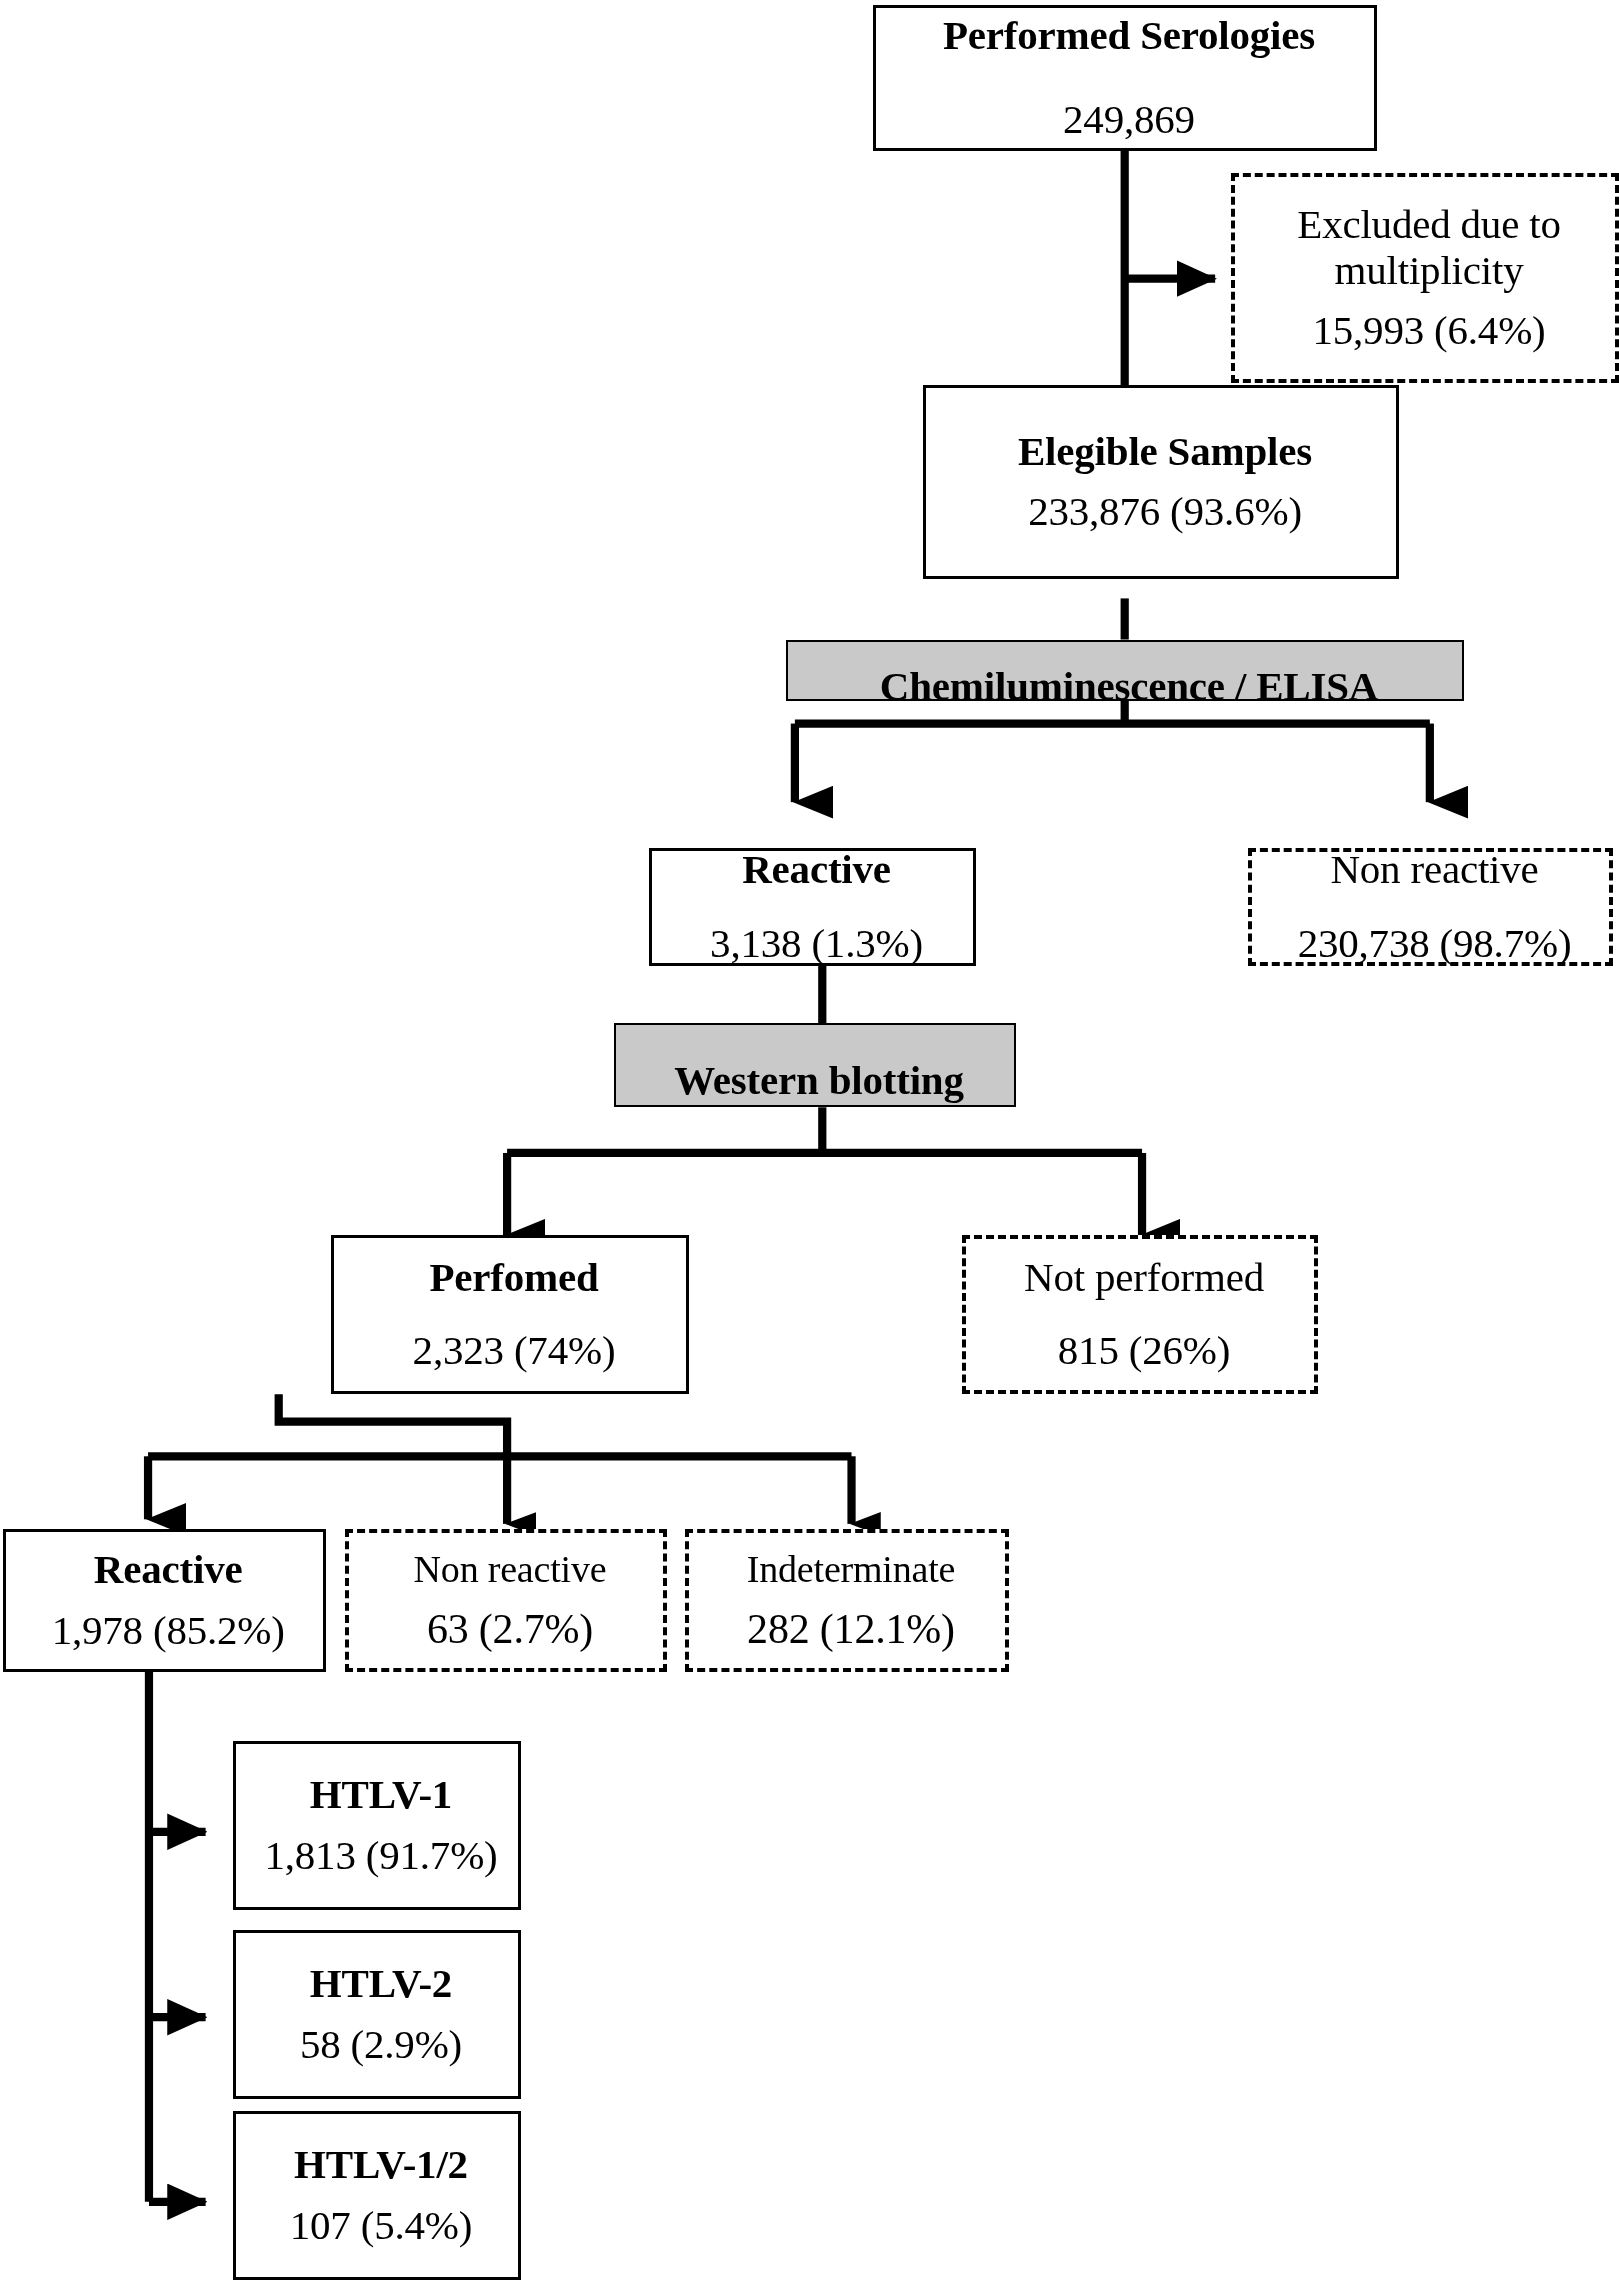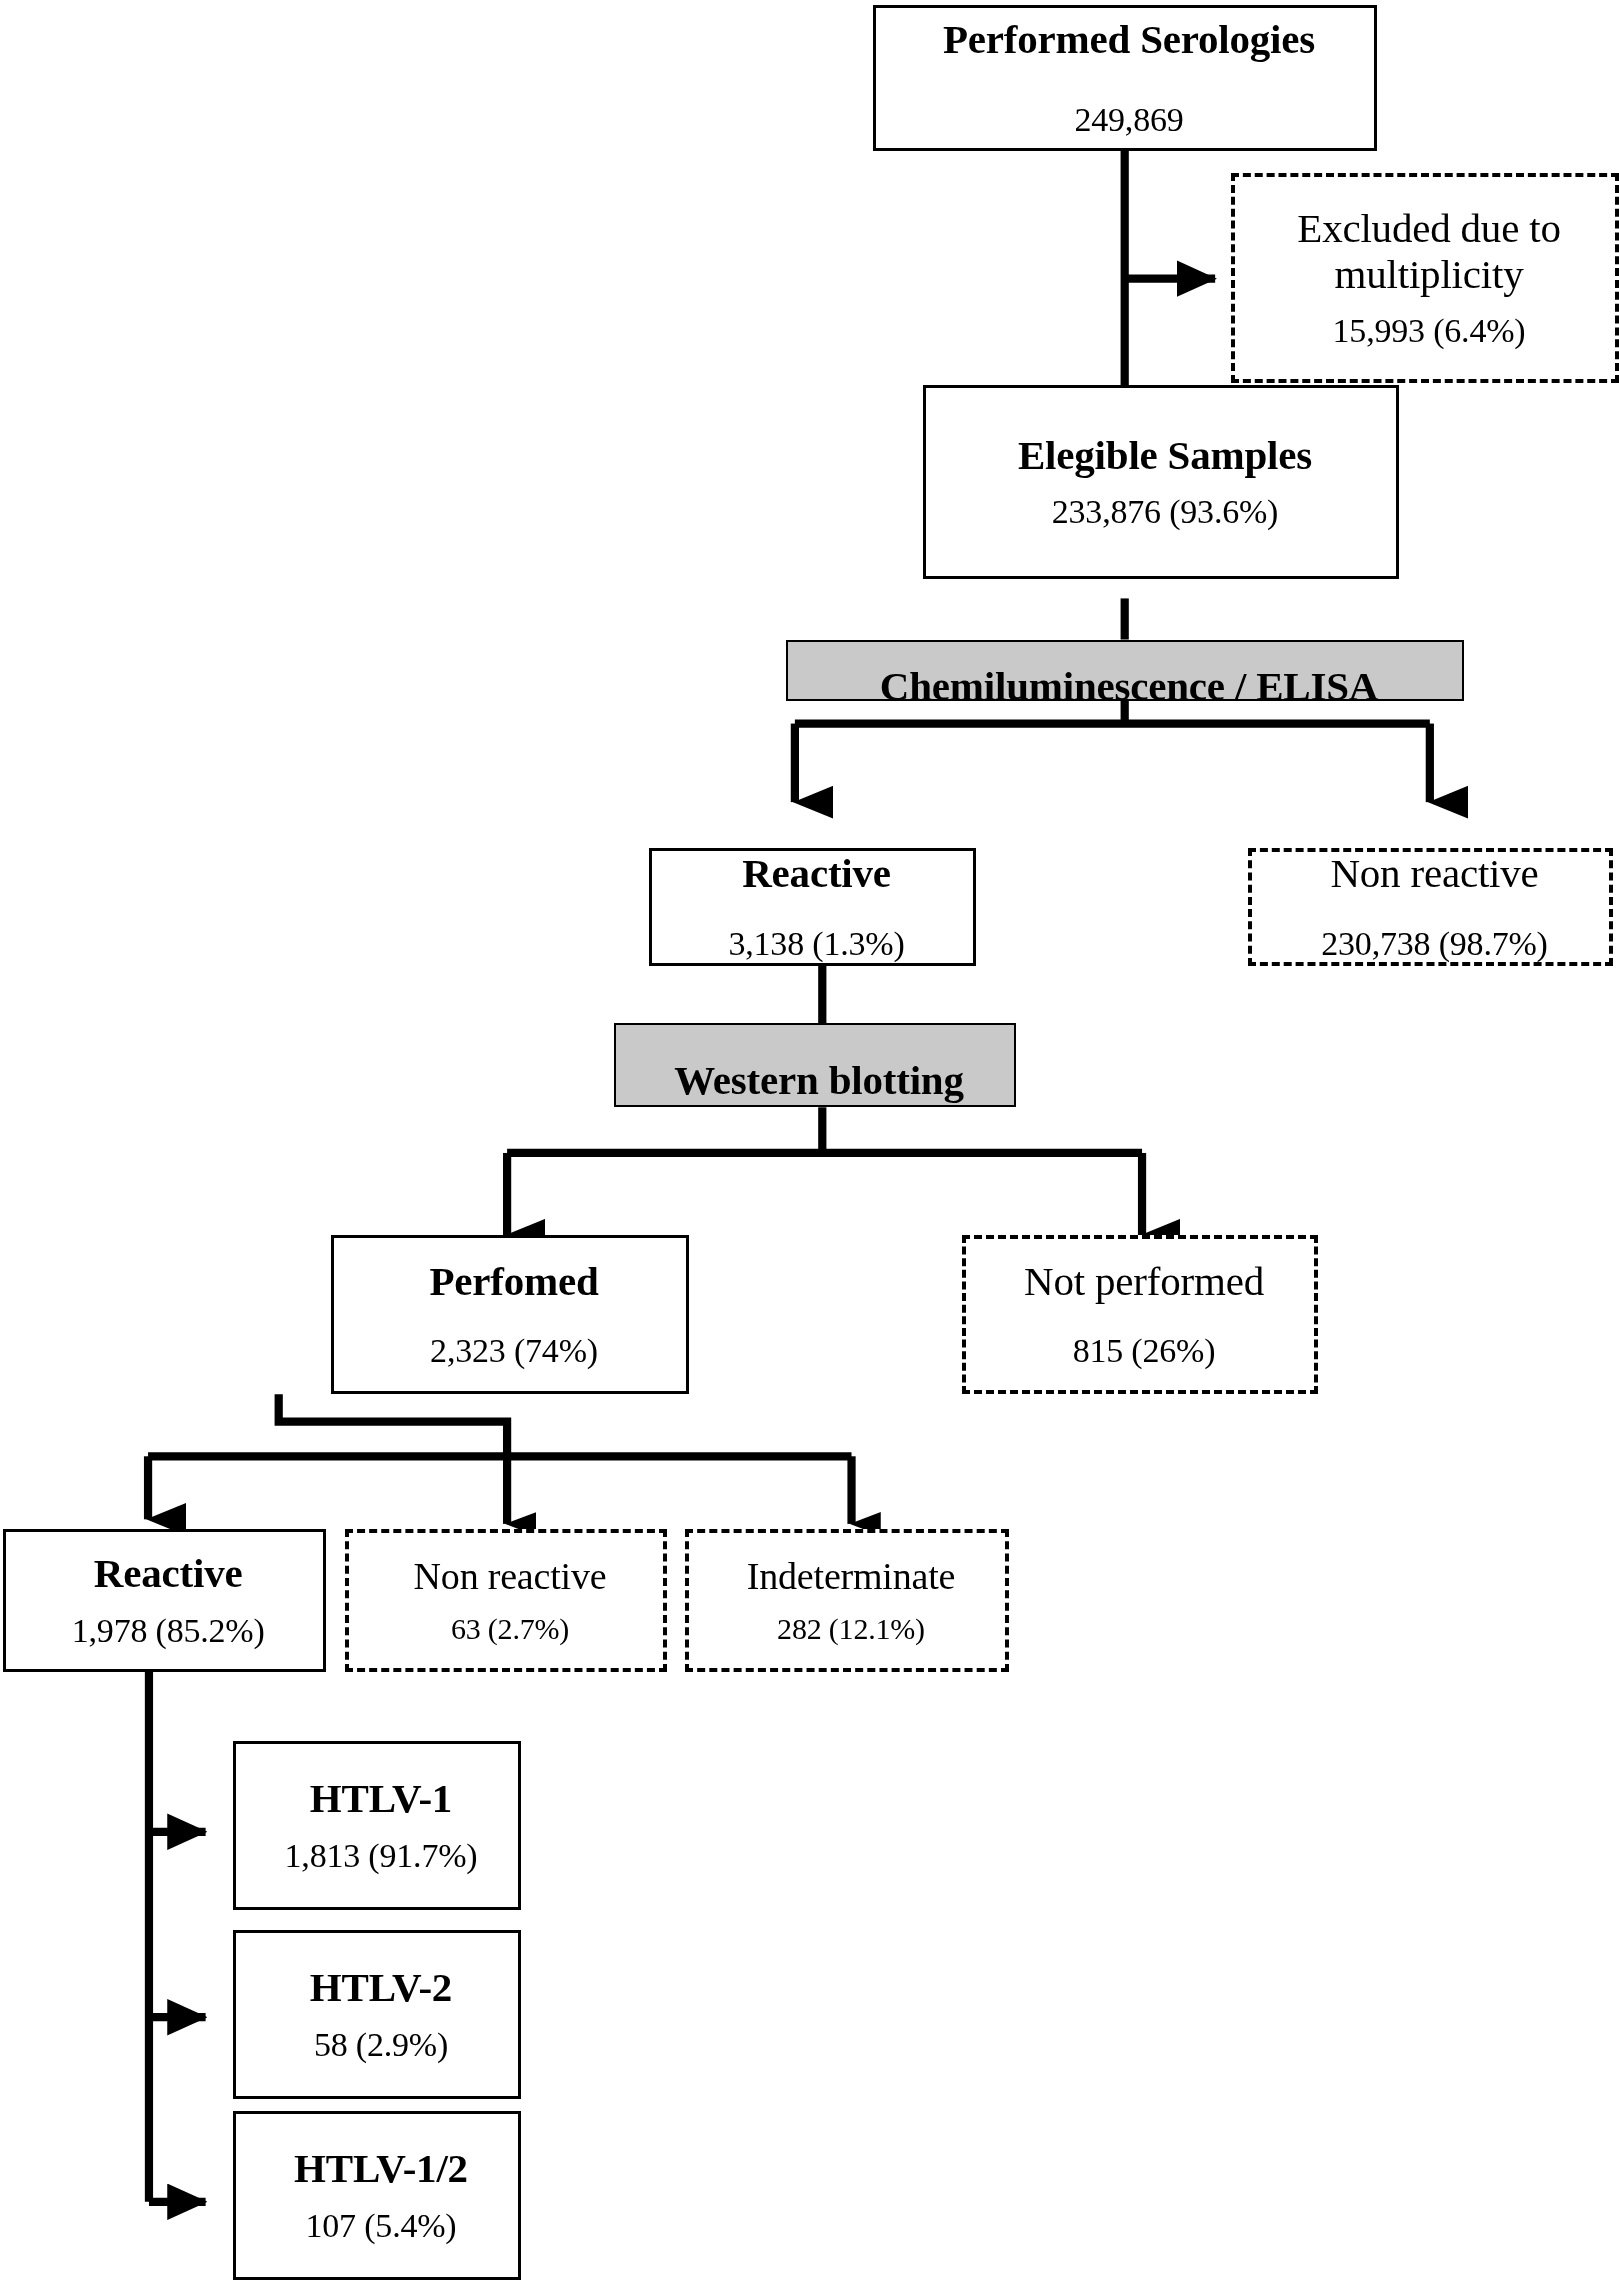--- a/index.html
+++ b/index.html
@@ -43,25 +43,25 @@
   .node.dashed  { border: 4.6px dashed #000000; }
   .node.process { border: 2.7px solid #000000; background: #c9c9c9; justify-content: center; }
 
   .n-title {
     font-weight: bold;
     font-size: 41px;
     letter-spacing: -0.2px;
   }
   .n-value {
     font-weight: normal;
-    font-size: 34px;
+    font-size: 41px;
     letter-spacing: -0.2px;
   }
   .n-title.small  { font-size: 38px; }
-  .n-value.small  { font-size: 30px; }
+  .n-value.small  { font-size: 42px; }
   .n-title.reg    { font-weight: normal; }
 
   .process .n-title { font-size: 41px; margin-top: 32px; }
 
   .gap-lg .n-title { margin-bottom: 38px; }
   .gap-md .n-title { margin-bottom: 27.4px; }
   .gap-sm .n-title { margin-bottom: 14.6px; }
 </style>
 </head>
 <body>

